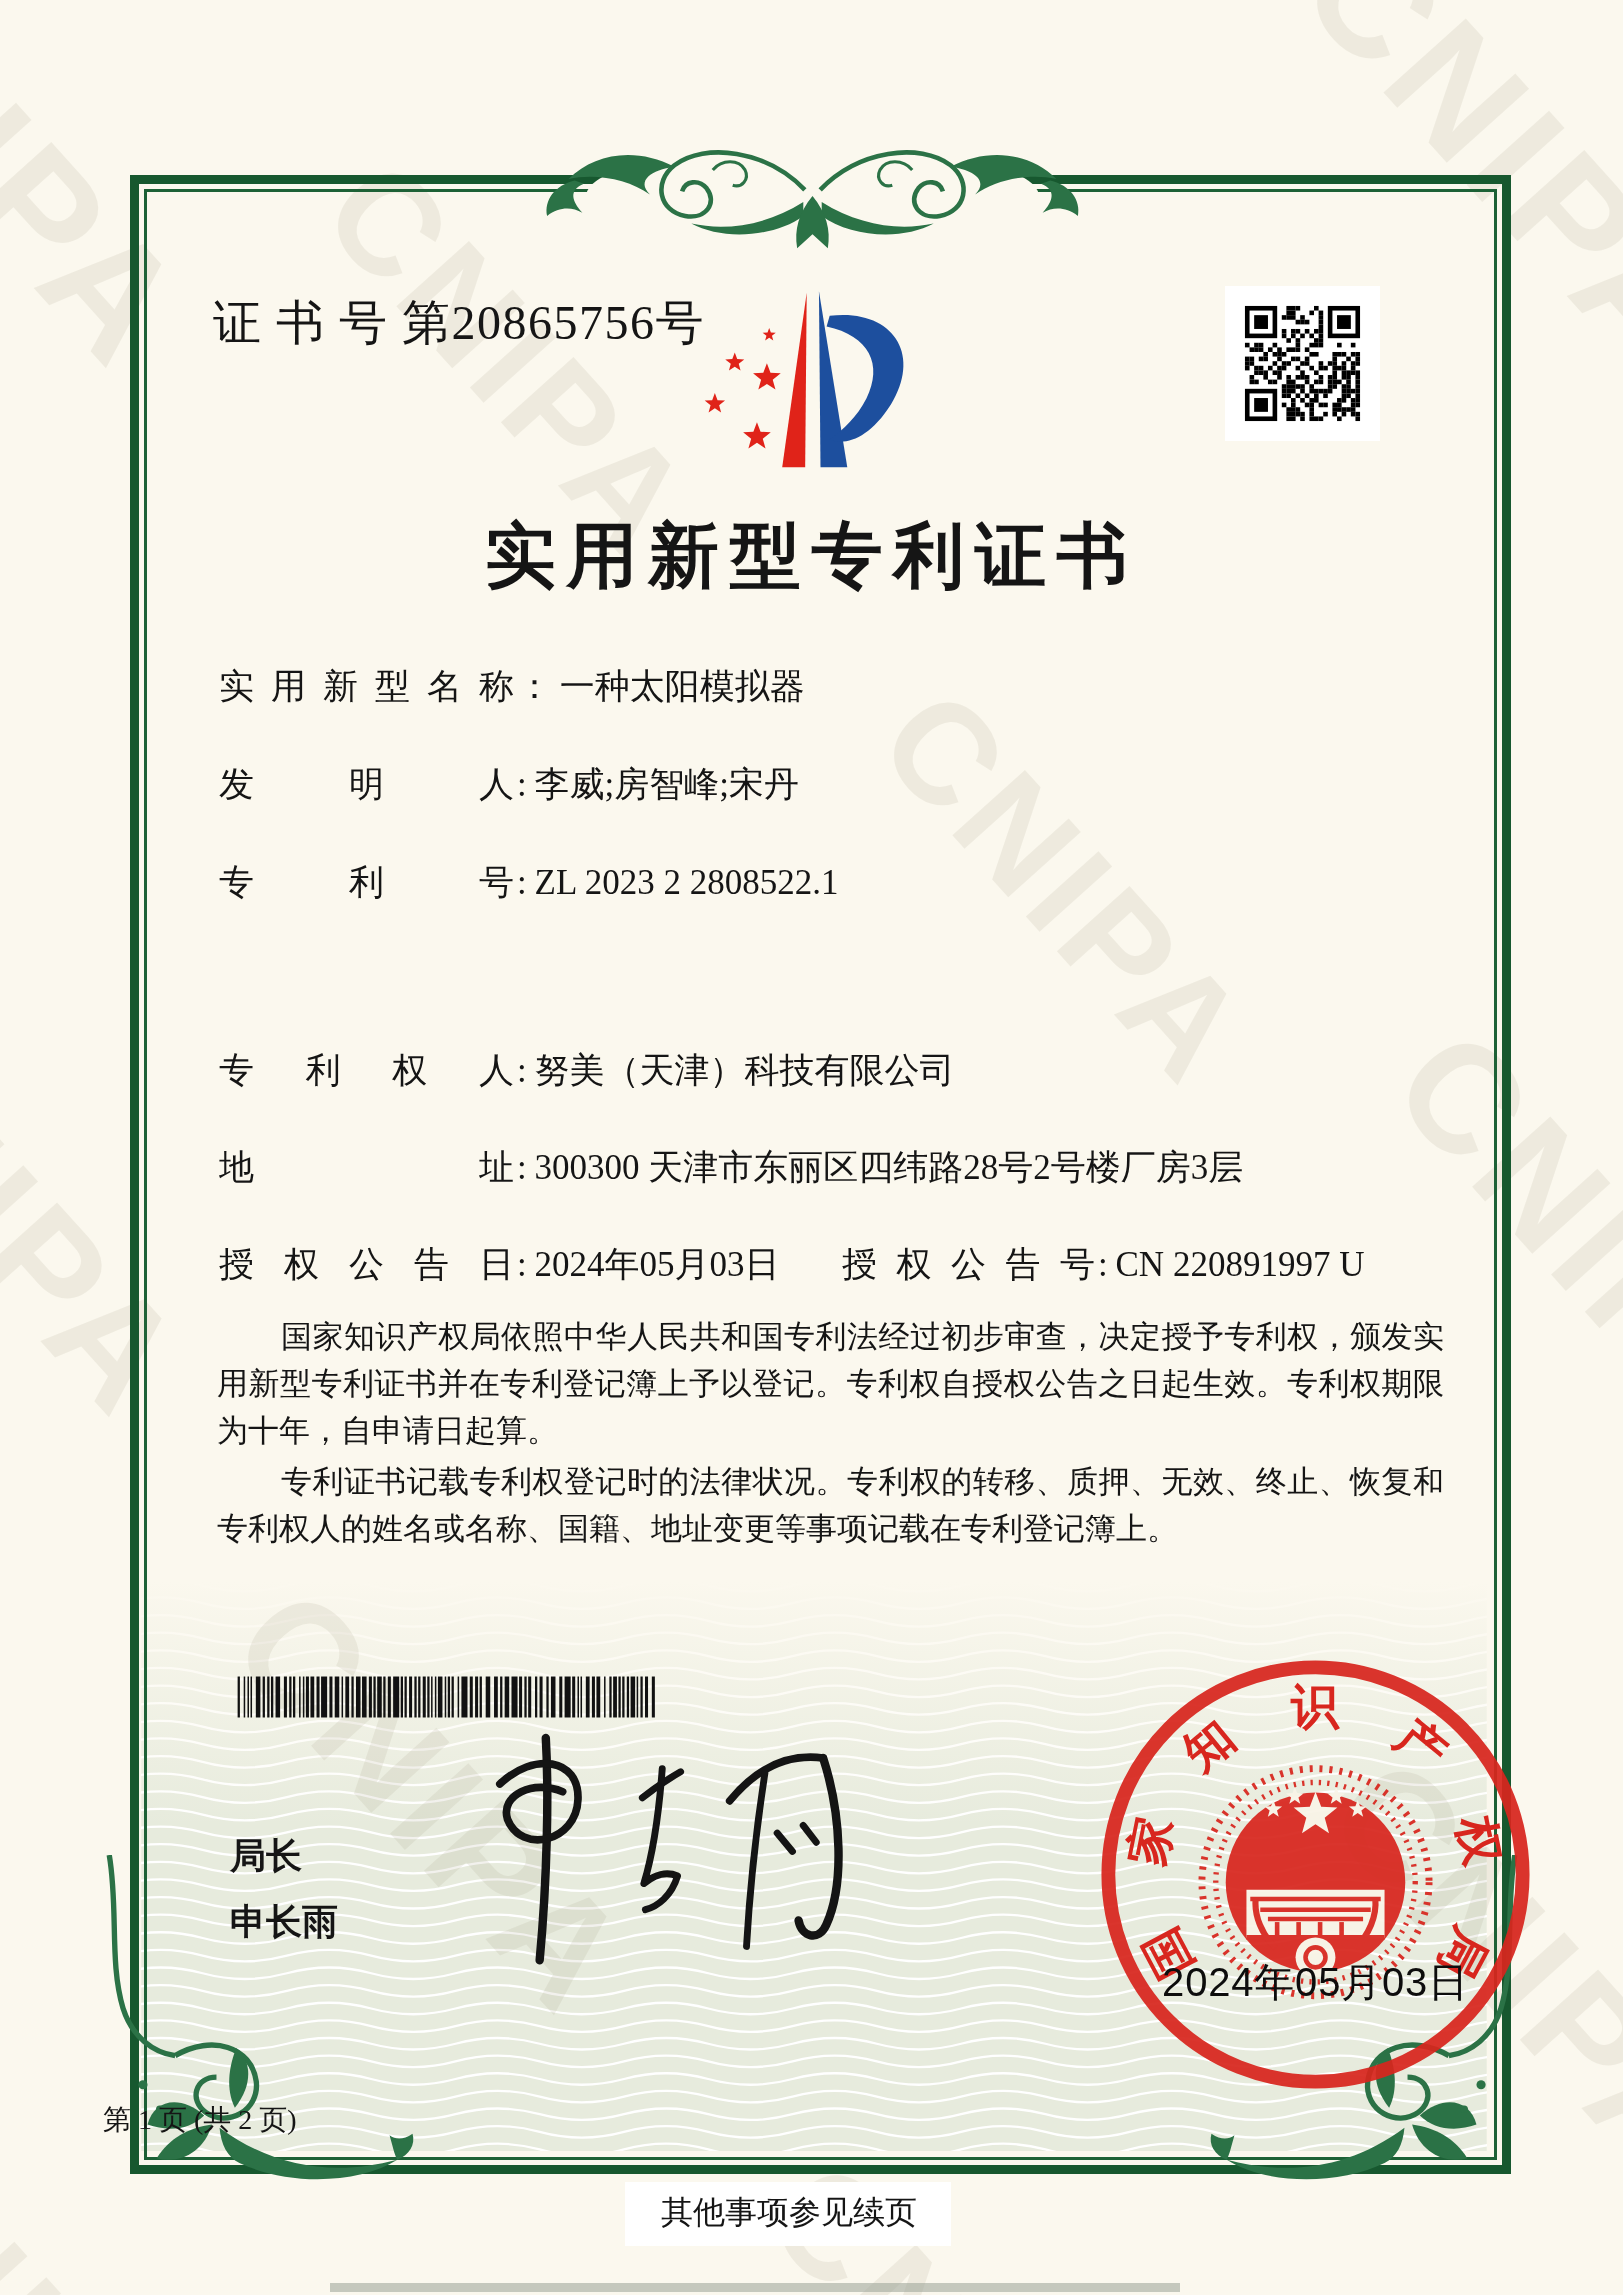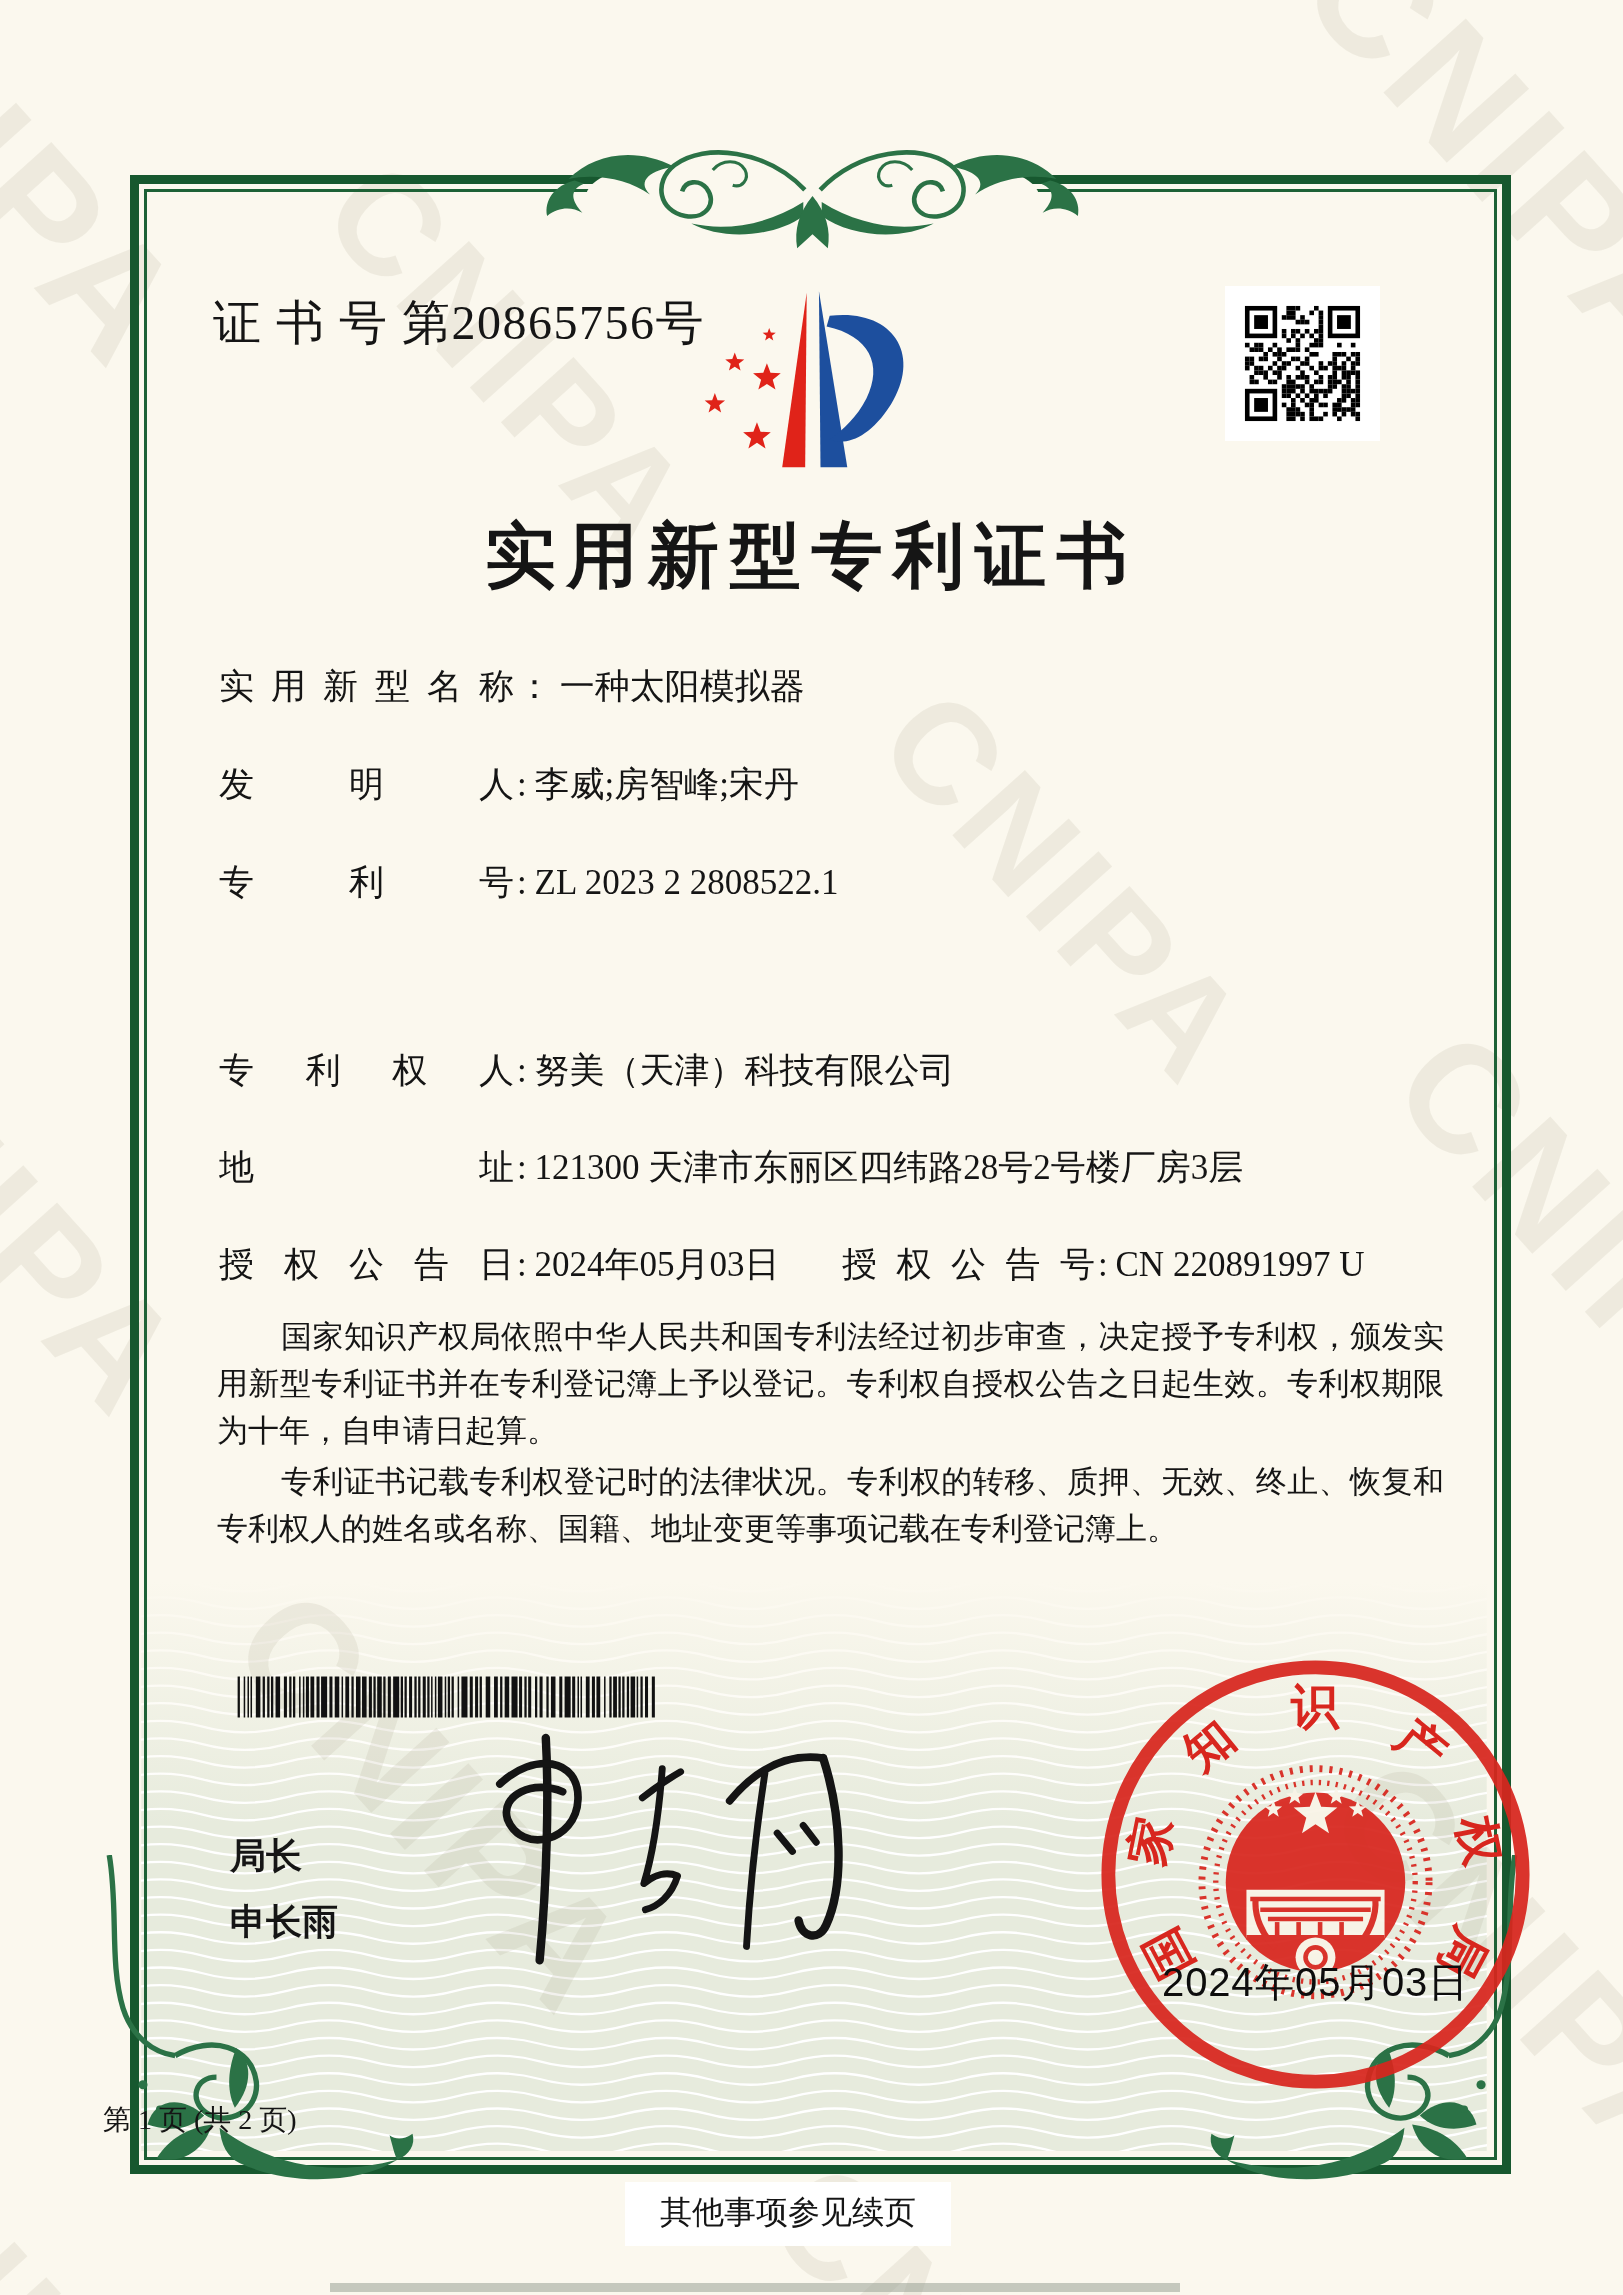--- a/index.html
+++ b/index.html
@@ -36,21 +36,21 @@
                 font-weight:bold;font-size:36px;z-index:7;}
   #signature{left:460px;top:1724px;z-index:7;}
   
   #seal{left:1093px;top:1652px;width:445px;height:445px;z-index:8;}
   #sealText span{position:absolute;font-size:48px;font-weight:bold;color:#d8261e;
                  font-family:"Liberation Serif","DejaVu Serif",serif;}
   #sealDate{left:1093px;top:1955px;width:445px;text-align:center;font-size:40px;color:#0d0d0d;
             font-family:"Liberation Sans","DejaVu Sans",sans-serif;z-index:9;letter-spacing:0.8px;}
   #footerPage{left:103px;top:2101px;width:1346px;text-align:left;font-size:28px;z-index:7;}
   #contBox{left:625px;top:2182px;width:326px;height:64px;background:#ffffff;z-index:6;}
-  #contNote{left:625px;top:2191px;width:326px;text-align:center;font-size:32px;z-index:7;}
+  #contNote{left:625px;top:2191px;width:326px;font-size:32px;z-index:7;padding-left:36px;}
   #scanBar{left:330px;top:2283px;width:850px;height:9.2px;background:#99a096;opacity:.55;z-index:4;}
   .orn{z-index:6;}
   #qrBox{left:1225px;top:286px;width:155px;height:155px;background:#ffffff;z-index:7;}
   #logo{left:690px;top:276px;z-index:7;}
   #topOrn{left:521px;top:136px;z-index:6;}
 </style>
 </head>
 <body>
 
 <div id="page">
@@ -405,21 +405,21 @@
   <div class="frow" style="top:761px;">
     <span class="flabel">发明人</span><span class="fcolon">:</span><span>李威;房智峰;宋丹</span>
   </div>
   <div class="frow" style="top:859px;">
     <span class="flabel">专利号</span><span class="fcolon">:</span><span>ZL 2023 2 2808522.1</span>
   </div>
   <div class="frow" style="top:1047px;">
     <span class="flabel">专利权人</span><span class="fcolon">:</span><span>努美（天津）科技有限公司</span>
   </div>
   <div class="frow" style="top:1144px;">
-    <span class="flabel">地址</span><span class="fcolon">:</span><span>121300 天津市东丽区四纬路28号2号楼厂房3层</span>
+    <span class="flabel">地址</span><span class="fcolon">:</span><span>300300 天津市东丽区四纬路28号2号楼厂房3层</span>
   </div>
   <div class="frow" style="top:1241px;">
     <span class="flabel">授权公告日</span><span class="fcolon">:</span><span>2024年05月03日</span>
     <span class="fgroup2">
       <span class="flabel narrow">授权公告号</span><span class="fcolon">:</span><span>CN 220891997 U</span>
     </span>
   </div>
 
   <div class="para" id="p1">国家知识产权局依照中华人民共和国专利法经过初步审查，决定授予专利权，颁发实用新型专利证书并在专利登记簿上予以登记。专利权自授权公告之日起生效。专利权期限为十年，自申请日起算。</div>
   <div class="para" id="p2">专利证书记载专利权登记时的法律状况。专利权的转移、质押、无效、终止、恢复和专利权人的姓名或名称、国籍、地址变更等事项记载在专利登记簿上。</div>

